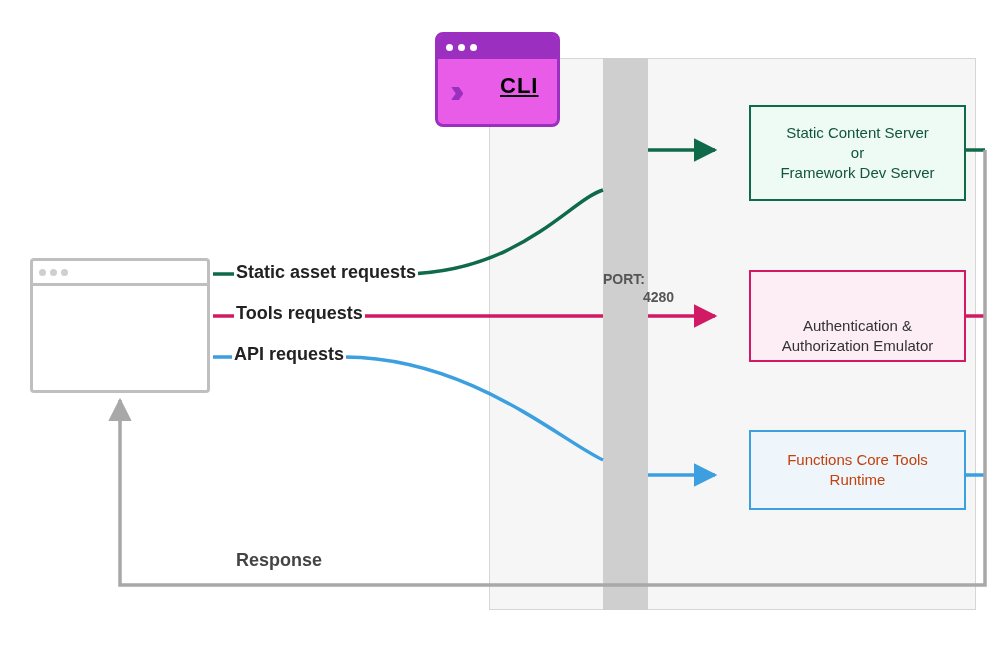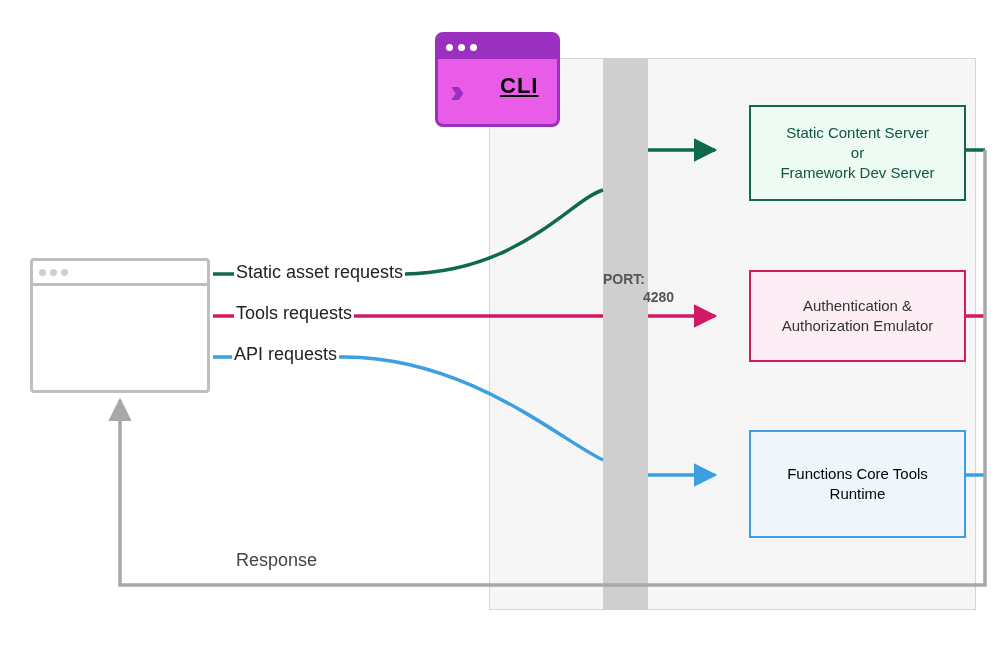--- a/index.html
+++ b/index.html
@@ -151,36 +151,38 @@
     border: 2.5px solid #0f6a4a;
     background: #eefaf4;
     color: #11553c;
   }
   .svc-auth {
     top: 270px;
     height: 92px;
     border: 2.5px solid #d11a63;
     background: #fceef4;
     color: #333;
+    align-items: flex-end;
   }
   .svc-func {
     top: 430px;
-    height: 108px;
+    height: 80px;
     border: 2.5px solid #3b9fe0;
     background: #eef6fc;
-    color: #000000;
+    color: #c2410c;
   }
 
   
   .flow-label {
     position: absolute;
     font-size: 18px;
     color: #222;
     background: #fff;
     padding: 0 2px;
+    font-weight: bold;
   }
   .lbl-static { left: 234px; top: 262px; }
   .lbl-auth   { left: 234px; top: 303px; }
   .lbl-api    { left: 232px; top: 344px; }
   .lbl-response { left: 234px; top: 550px; font-size: 18px; color:#444; }
 
 </style>
 </head>
 <body>
 

